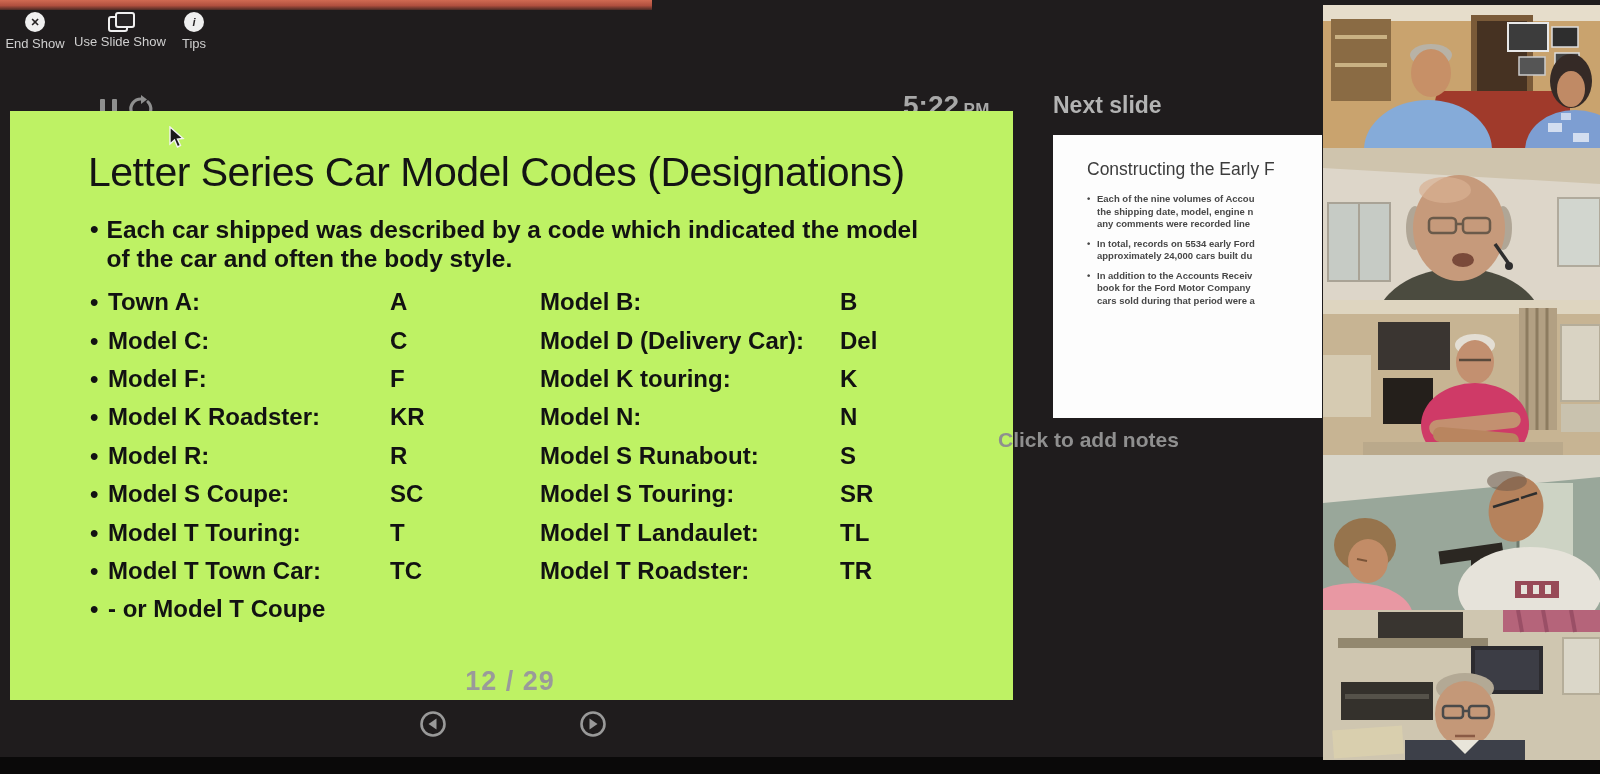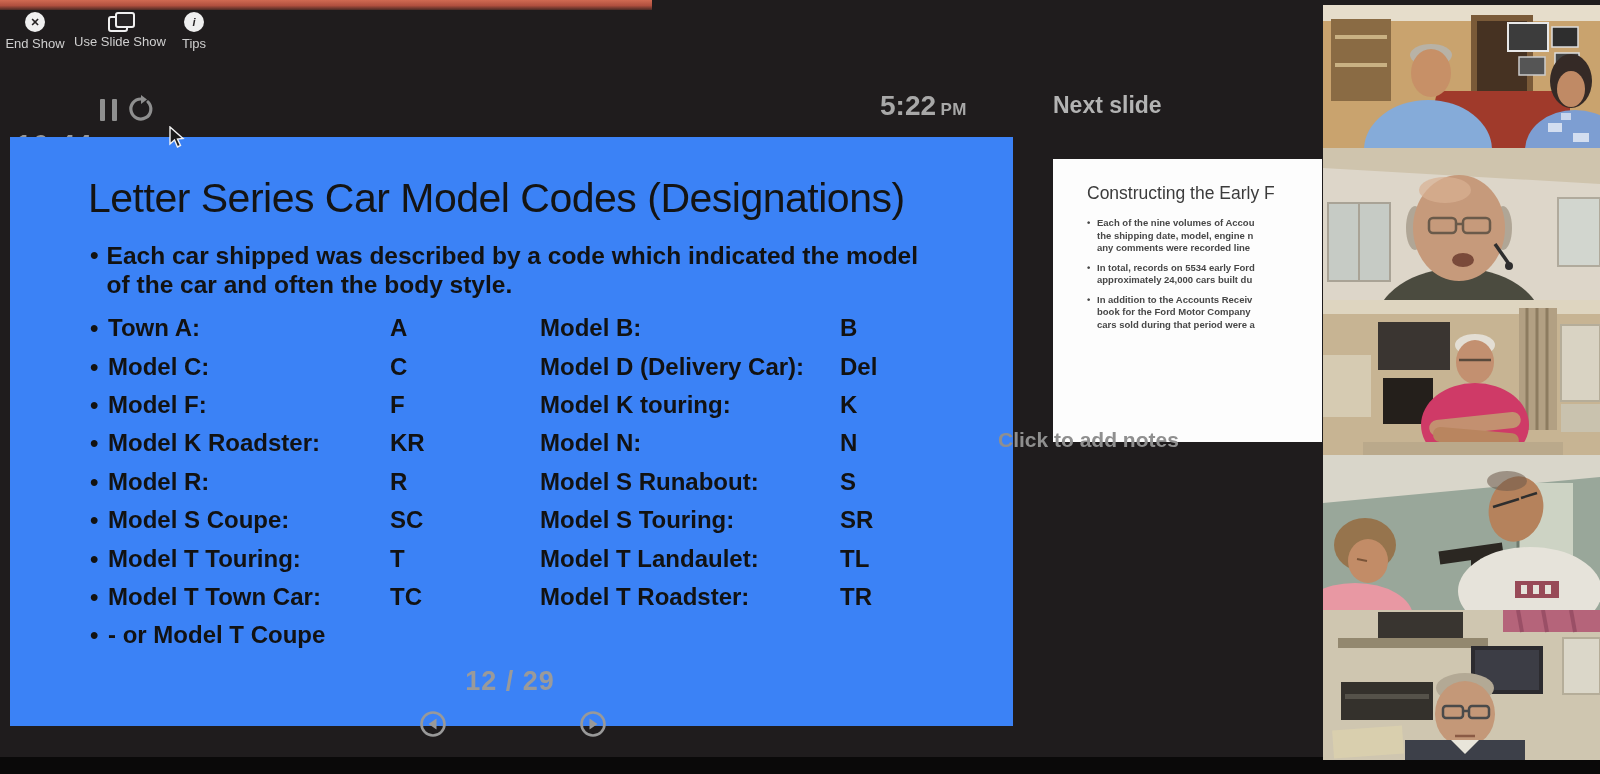--- a/index.html
+++ b/index.html
@@ -17,45 +17,45 @@
     display:flex;align-items:center;justify-content:center;font-size:11px;font-weight:bold;line-height:1;}
   .ic-slides{position:relative;width:24px;height:18px;}
   .ic-slides .s1{position:absolute;left:0;top:4px;width:16px;height:12px;border:2.5px solid #efefef;border-radius:3px;}
   .ic-slides .s2{position:absolute;left:7px;top:0;width:16px;height:12px;border:2.5px solid #efefef;border-radius:3px;background:#262324;}
 
   
   .timer{position:absolute;left:16px;top:90px;font-size:28px;font-weight:600;color:#989898;letter-spacing:1px;margin-top:39px;}
   .pause-btn{position:absolute;left:100px;top:99px;width:17px;height:22px;display:flex;justify-content:space-between;}
   .pause-btn i{display:block;width:5px;height:22px;background:#8f8f8f;border-radius:1px;}
   .restart-btn{position:absolute;left:127px;top:95px;width:28px;height:28px;}
-  .clock{position:absolute;left:880px;top:90px;width:133px;text-align:left;color:#a8a8a8;font-weight:600;}
+  .clock{position:absolute;left:880px;top:90px;width:133px;text-align:center;color:#a8a8a8;font-weight:600;}
   .clock .t{font-size:28px;}
   .clock .m{font-size:17px;letter-spacing:0.5px;}
 
   
   .cursor{position:absolute;left:168px;top:126px;z-index:40;}
 
   
-  .slide{position:absolute;left:10px;top:137px;width:1003px;height:589px;background:#3b82f6;color:#121212;}
+  .slide{position:absolute;left:10px;top:111px;width:1003px;height:589px;background:#bef264;color:#121212;}
   .slide-title{position:absolute;left:78px;top:38px;font-size:41px;font-weight:400;letter-spacing:-0.5px;color:#141414;white-space:nowrap;}
   .intro{position:absolute;left:80px;top:104px;width:850px;display:flex;gap:8px;
     font-size:24.5px;font-weight:bold;line-height:29px;}
   .intro .b{flex:0 0 auto;}
   .rows{position:absolute;left:80px;top:172px;right:20px;}
   .mrow{display:grid;grid-template-columns:18px 282px 150px 300px 1fr;height:38.4px;align-items:center;
     font-size:24px;font-weight:bold;white-space:nowrap;}
 
   
   .nav-circle{position:absolute;top:710px;width:28px;height:28px;}
   .nav-pos{position:absolute;left:452px;top:666px;width:116px;text-align:center;
     font-size:27px;font-weight:bold;color:#9a9a9a;letter-spacing:1px;}
 
   
   .next-slide-label{position:absolute;left:1053px;top:92px;font-size:23px;font-weight:600;color:#b3b3b3;}
-  .preview{position:absolute;left:1053px;top:135px;width:269px;height:283px;background:#fdfdfd;overflow:hidden;margin-top:24px;}
+  .preview{position:absolute;left:1053px;top:135px;width:269px;height:283px;background:#fdfdfd;overflow:hidden;}
   .p-title{position:absolute;left:34px;top:24px;font-size:17.5px;color:#3c3c3c;font-weight:500;white-space:nowrap;}
   .p-bullets{position:absolute;left:34px;top:58px;width:300px;font-size:9.5px;font-weight:bold;color:#474747;line-height:12.5px;}
   .p-group{position:relative;padding-left:10px;margin-bottom:7px;}
   .p-group .pb{position:absolute;left:0;top:0;}
   .p-group div{white-space:nowrap;overflow:hidden;}
   .notes{position:absolute;left:998px;top:428px;font-size:21px;font-weight:600;color:#8f8f8f;}
 
   
   .video-strip{position:absolute;left:1323px;top:5px;width:277px;z-index:10;background:#111;}
   .vtile{display:block;width:277px;overflow:hidden;position:relative;}

